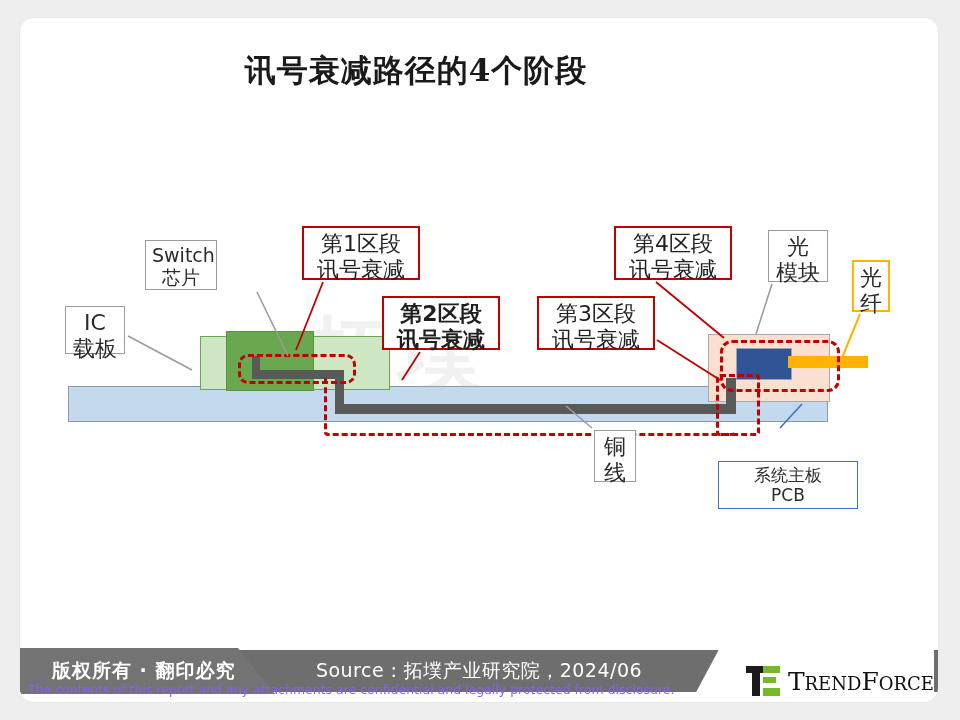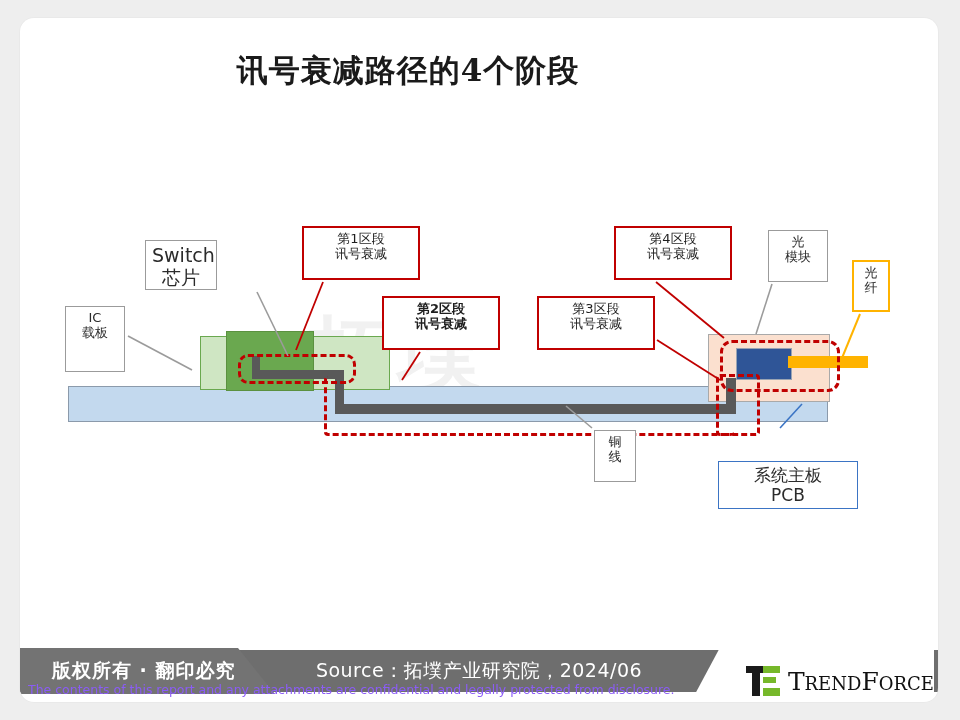--- a/index.html
+++ b/index.html
@@ -16,21 +16,21 @@
     width:918px;height:684px;
     background:#ffffff;
     border-radius:14px;
     overflow:hidden;
     box-shadow:0 0 0 1px rgba(0,0,0,0.02);
   }
 
   
   #title{
     position:absolute;
-    left:8px;top:32px;width:760px;
+    left:16px;top:32px;width:760px;
     text-align:center;
     font-family:"DejaVu Serif","Liberation Serif",serif;
     font-size:31px;
     font-weight:bold;
     color:#1a1a1a;
     letter-spacing:1px;
     white-space:nowrap;
   }
 
   
@@ -115,33 +115,33 @@
          border-top:none;border-right:none;}
   #dash3{left:696px;top:356px;width:44px;height:62px;border-radius:4px;}
   #dash4{left:700px;top:322px;width:120px;height:52px;border-radius:12px;}
 
   
   .label{
     position:absolute;
     box-sizing:border-box;
     background:#ffffff;
     text-align:center;
-    font-size:13px;
+    font-size:22px;
     line-height:1.18;
     color:#2b2b2b;
     padding:3px 6px;
     font-family:"DejaVu Sans","Liberation Sans",sans-serif;
     white-space:nowrap;
   }
   .label.gray{border:1.5px solid #9b9b9b;}
   .label.red{border:2px solid #c00000;color:#1f1f1f;}
   .label.blue{border:1.5px solid #3b74c4;margin-top:31px;}
   .label.yellow{border:2px solid #ffb300;}
 
-  #lbl-ic{left:45px;top:288px;width:60px;height:66px;text-align:center;}
+  #lbl-ic{left:45px;top:288px;width:60px;height:48px;text-align:center;}
   #lbl-switch{left:125px;top:222px;width:72px;height:50px;font-size:19px;}
   #lbl-seg1{left:282px;top:208px;width:118px;height:54px;}
   #lbl-seg2{left:362px;top:278px;width:118px;height:54px;font-weight:bold;}
   #lbl-seg3{left:517px;top:278px;width:118px;height:54px;}
   #lbl-seg4{left:594px;top:208px;width:118px;height:54px;}
   #lbl-optmod{left:748px;top:212px;width:60px;height:52px;}
   #lbl-fiber{left:832px;top:242px;width:38px;height:52px;}
   #lbl-copper{left:574px;top:412px;width:42px;height:52px;}
   #lbl-pcb{left:698px;top:412px;width:140px;height:48px;font-size:17px;}
 

